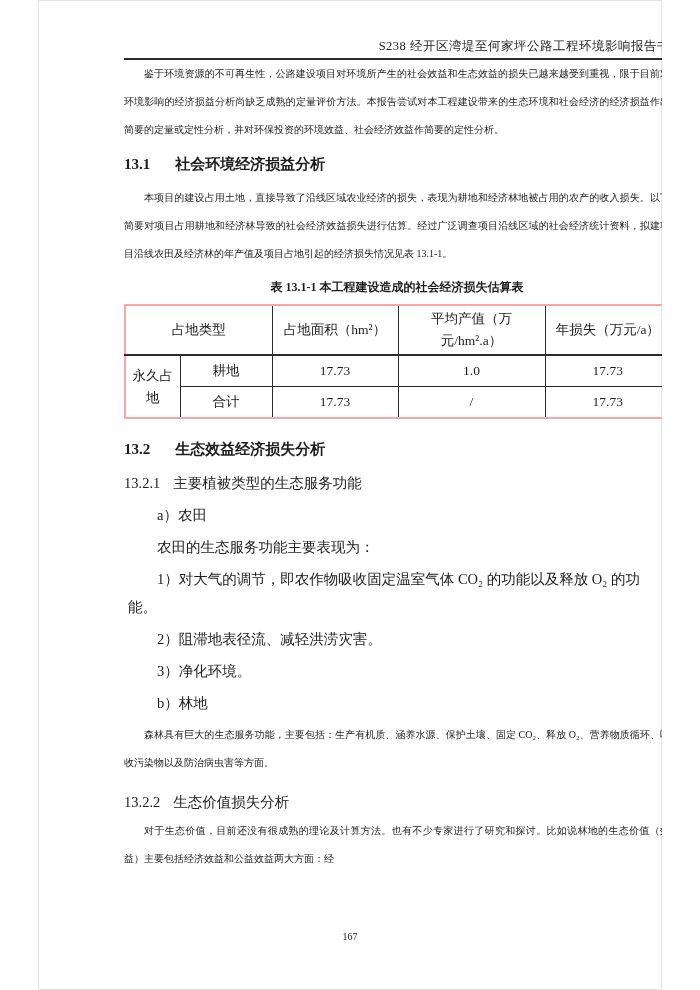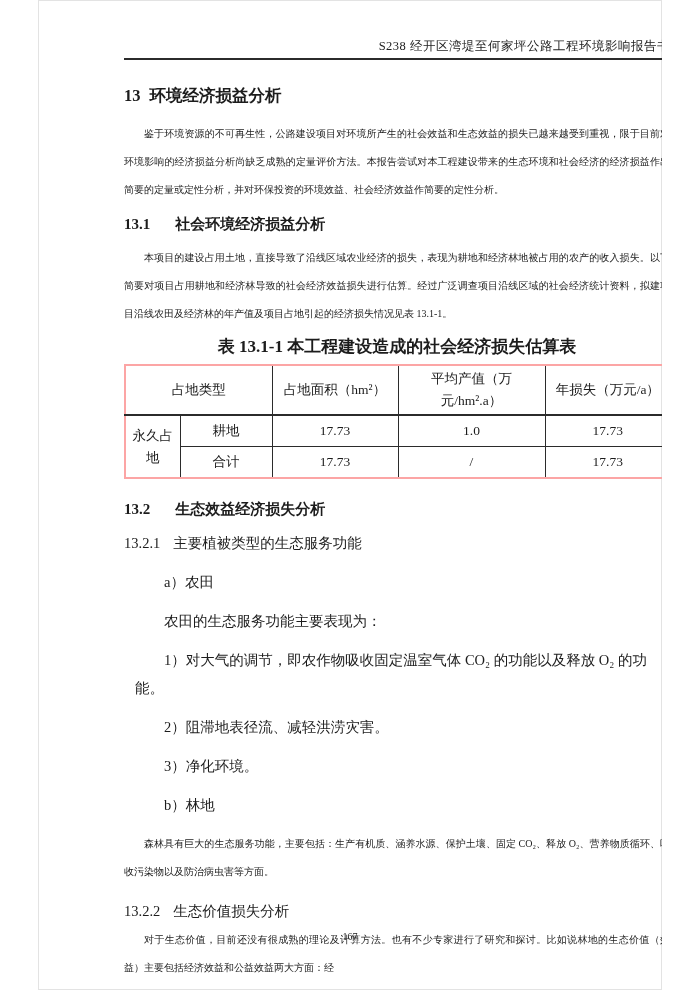--- a/index.html
+++ b/index.html
@@ -61,29 +61,29 @@
   .subsection-heading .num { margin-right: 13px; }
   
   .para {
     margin: 0 0 9px 0;
     font-size: 10px;
     line-height: 28px;
     text-align: justify;
     text-indent: 2em;
   }
   .line-item {
-    margin: 11px;
+    margin: 4px;
     font-size: 14.5px;
     line-height: 28px;
     text-indent: 2em;
   }
   
   .table-title {
     margin: 3px 0 7px 0;
-    font-size: 17px;
+    font-size: 12px;
     font-weight: bold;
     text-align: center;
     line-height: 20px;
   }
   table.loss-table {
     width: 546px;
     border-collapse: collapse;
     table-layout: fixed;
     margin: 0 0 19px 0;
     font-size: 13.5px;
@@ -122,21 +122,20 @@
 <body>
 
 <div class="page">
   <div class="content">
 
     <div class="doc-header">
       <div class="doc-header-title">S238 经开区湾堤至何家坪公路工程环境影响报告书</div>
       <hr class="doc-header-rule">
     </div>
 
-    <h1 class="chapter-heading"><span class="num">13</span><span>环境经济损益分析</span></h1>
 
     <p class="para">鉴于环境资源的不可再生性，公路建设项目对环境所产生的社会效益和生态效益的损失已越来越受到重视，限于目前对环境影响的经济损益分析尚缺乏成熟的定量评价方法。本报告尝试对本工程建设带来的生态环境和社会经济的经济损益作出简要的定量或定性分析，并对环保投资的环境效益、社会经济效益作简要的定性分析。</p>
 
     <h2 class="section-heading"><span class="num">13.1</span><span>社会环境经济损益分析</span></h2>
 
     <p class="para">本项目的建设占用土地，直接导致了沿线区域农业经济的损失，表现为耕地和经济林地被占用的农产的收入损失。以下简要对项目占用耕地和经济林导致的社会经济效益损失进行估算。经过广泛调查项目沿线区域的社会经济统计资料，拟建项目沿线农田及经济林的年产值及项目占地引起的经济损失情况见表 13.1-1。</p>
 
     <div class="table-title">表 13.1-1 本工程建设造成的社会经济损失估算表</div>
 
     <table class="loss-table">

